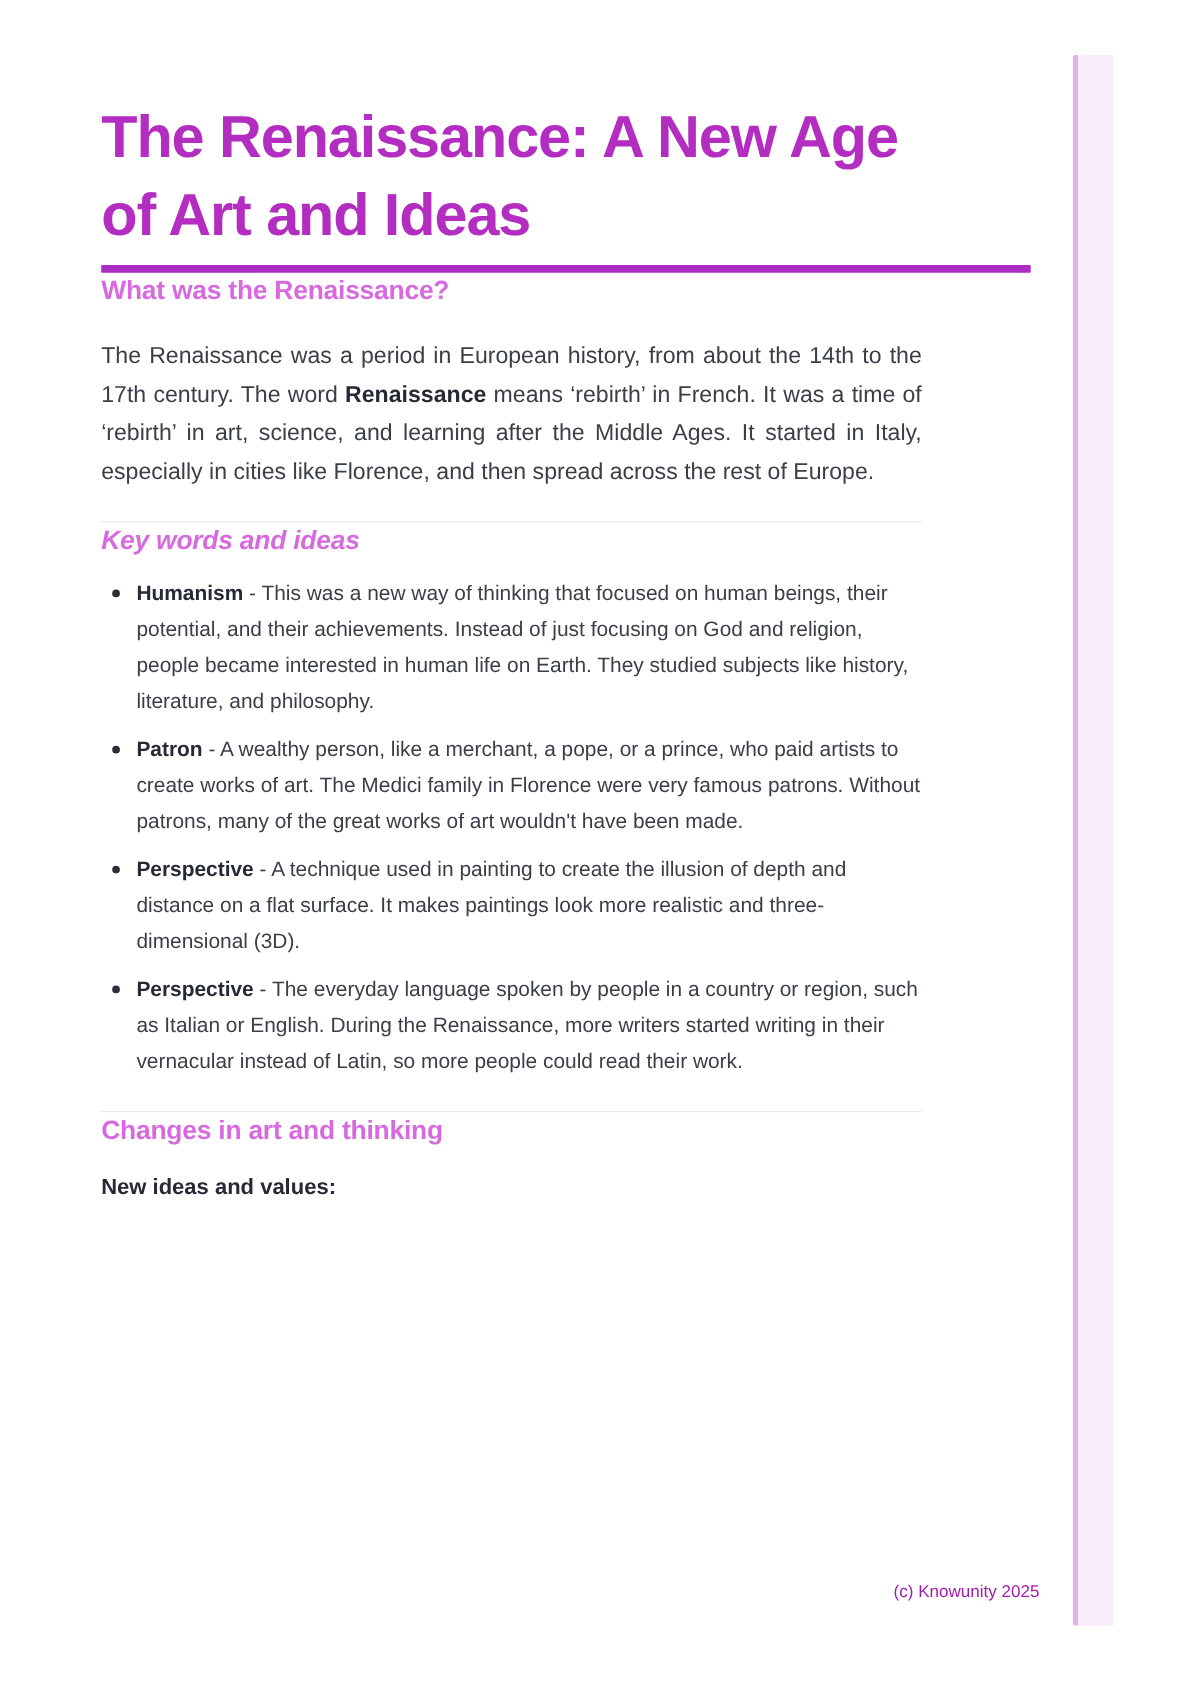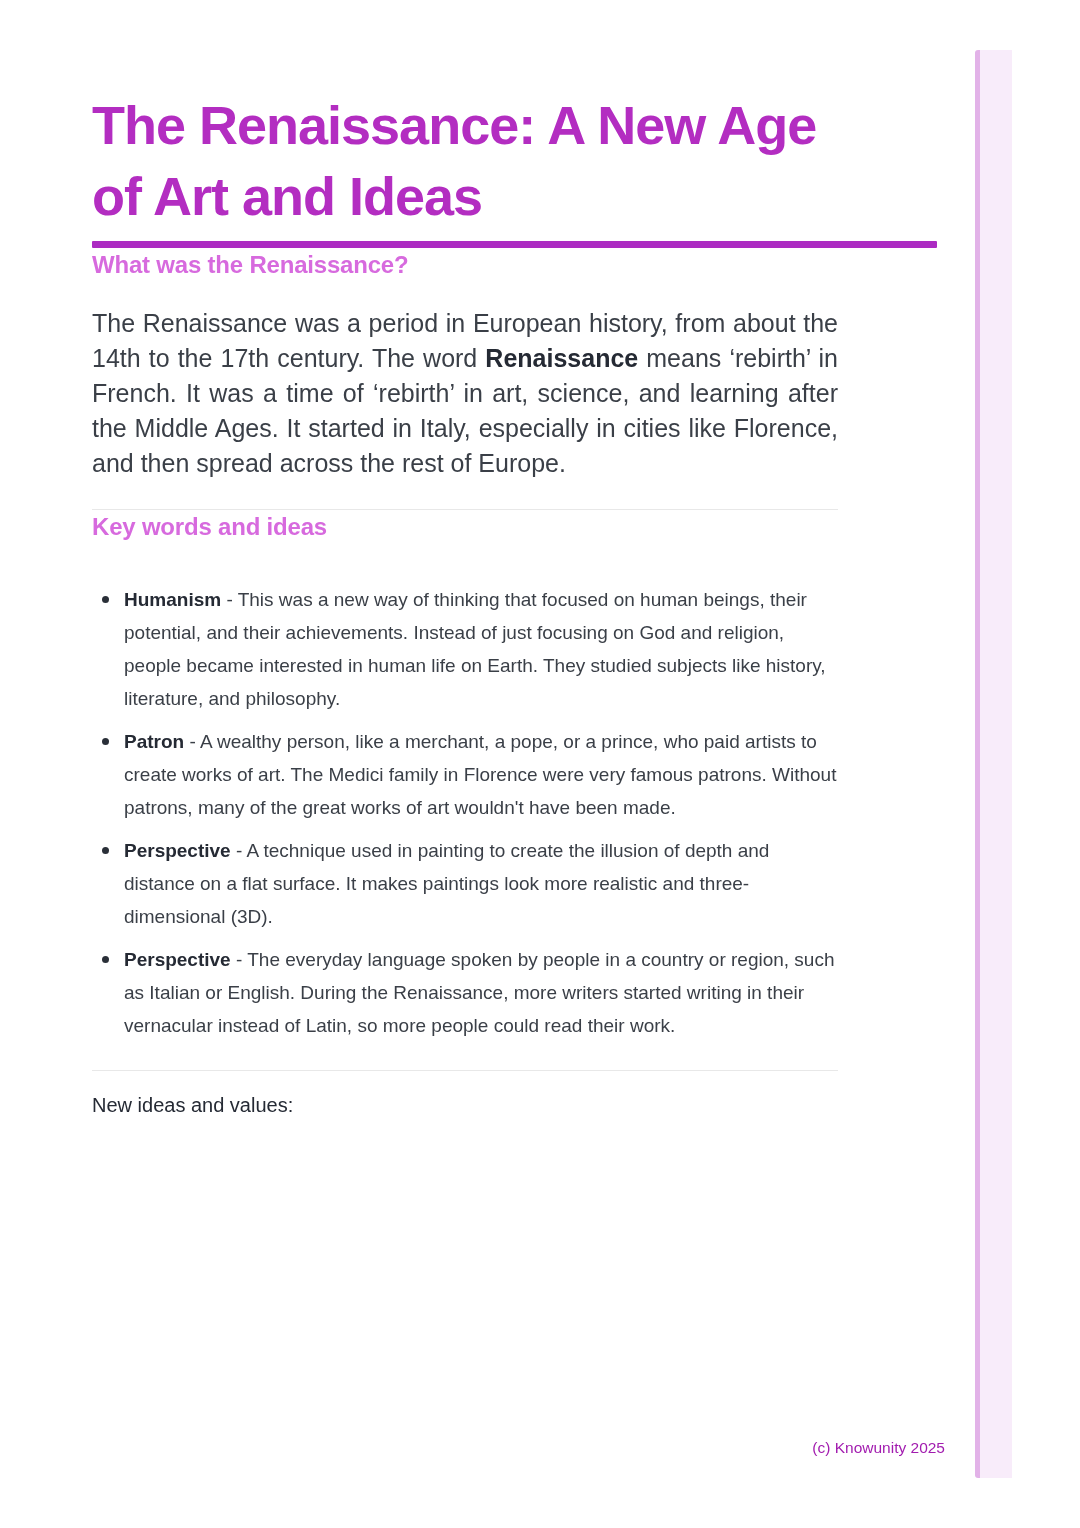--- a/index.html
+++ b/index.html
@@ -35,39 +35,39 @@
   }
   h2.section-heading {
     font-size: 24px;
     line-height: 34px;
     font-weight: 700;
     color: #d76ade;
     letter-spacing: -0.2px;
     margin: 0;
   }
   .mt-first { margin-top: 55px; }
-  .mt-section { margin-top: 39px; }
+  .mt-section { margin-top: 39px; font-style: italic; }
   .mt-section-2 { margin-top: 38px; }
   .para {
-    font-size: 25px;
+    font-size: 21px;
     line-height: 35px;
     color: #3a3f47;
     margin: 24px 0 0 0;
   }
   .justify { text-align: justify; }
   .b { font-weight: 700; color: #252a34; }
   .divider {
     height: 1px;
     background: #e8e8e8;
     margin-top: 28px;
     width: 746px;
   }
   ul.kw-list {
     list-style: none;
-    margin: 39px 0 0 0;
+    margin: 14px 0 0 0;
     padding: 0;
     font-size: 19px;
     line-height: 33px;
     color: #3a3f47;
   }
   .kw-item {
     position: relative;
     padding-left: 32px;
     margin-top: 10px;
   }
@@ -77,21 +77,21 @@
     position: absolute;
     left: 10px;
     top: 13px;
     width: 7px;
     height: 7px;
     border-radius: 50%;
     background: #2a2f38;
   }
   .subhead {
     font-size: 20px;
-    font-weight: 400;
+    font-weight: 700;
     color: #252a34;
     margin: 23px 0 0 0;
   }
   .side-bar {
     position: absolute;
     left: 975px;
     top: 50px;
     width: 52px;
     height: 1428px;
     background: #f8ecfa;
@@ -127,19 +127,20 @@
     <h2 class="section-heading mt-section">Key words and ideas</h2>
     <ul class="kw-list">
       <li class="kw-item"><span class="b">Humanism</span><span> - This was a new way of thinking that focused on human beings, their potential, and their achievements. Instead of just focusing on God and religion, people became interested in human life on Earth. They studied subjects like history, literature, and philosophy.</span></li>
       <li class="kw-item"><span class="b">Patron</span><span> - A wealthy person, like a merchant, a pope, or a prince, who paid artists to create works of art. The Medici family in Florence were very famous patrons. Without patrons, many of the great works of art wouldn't have been made.</span></li>
       <li class="kw-item"><span class="b">Perspective</span><span> - A technique used in painting to create the illusion of depth and distance on a flat surface. It makes paintings look more realistic and three-dimensional (3D).</span></li>
       <li class="kw-item"><span class="b">Perspective</span><span> - The everyday language spoken by people in a country or region, such as Italian or English. During the Renaissance, more writers started writing in their vernacular instead of Latin, so more people could read their work.</span></li>
     </ul>
 
     <div class="divider"></div>
 
+    <h2 class="section-heading mt-section-2">Changes in art and thinking</h2>
     <p class="subhead">New ideas and values:</p>
 
   </div>
 
   <div class="side-bar"></div>
   <div class="watermark">(c) Knowunity 2025</div>
 </div>
 
 </body></html>

